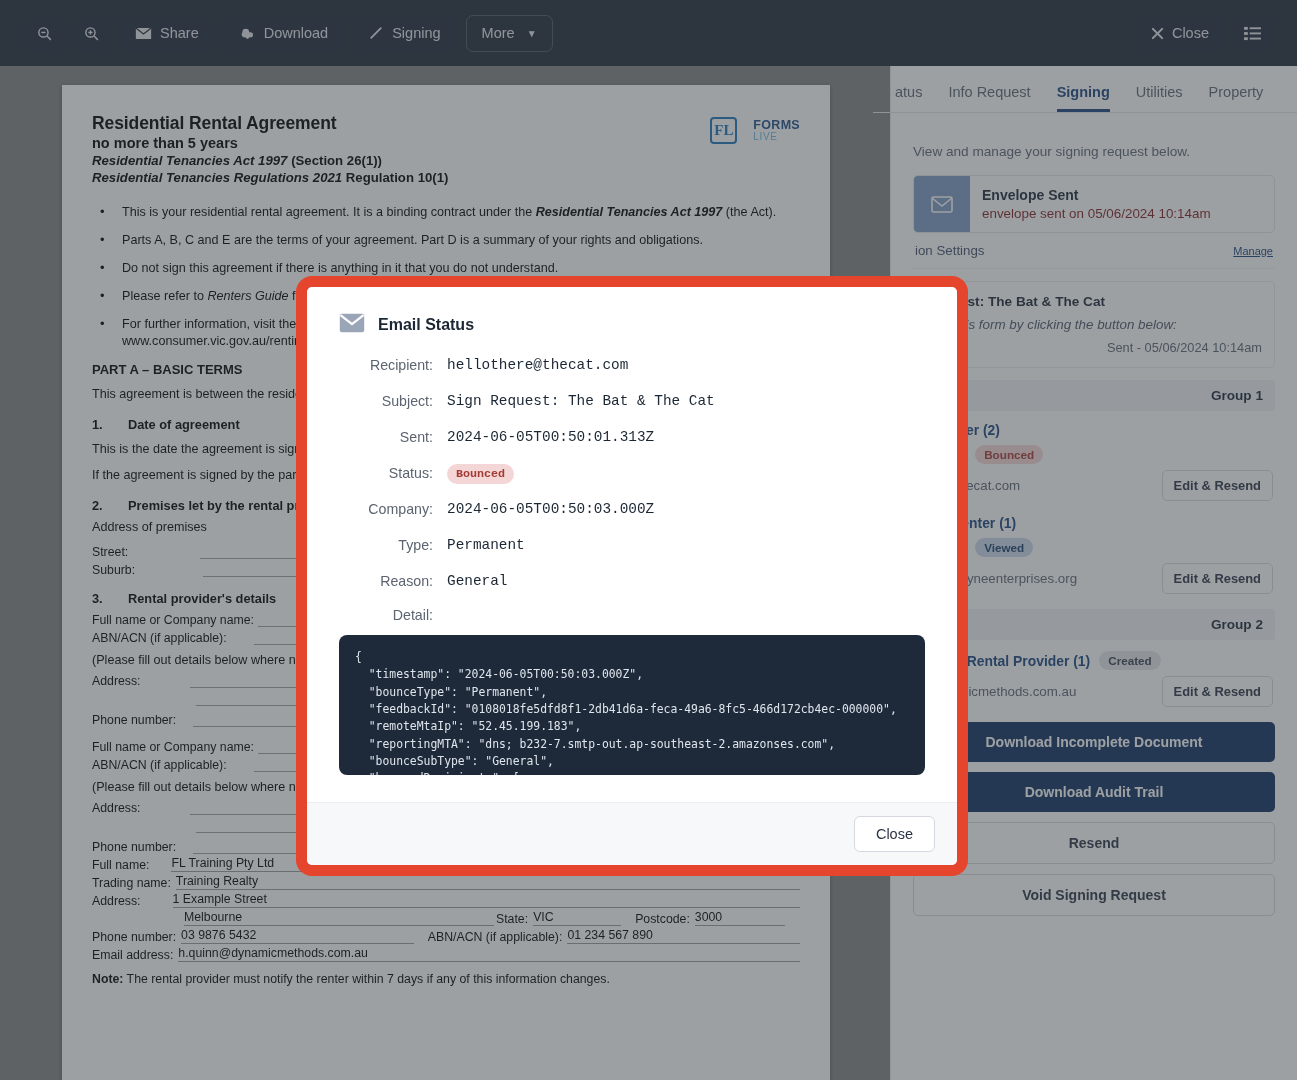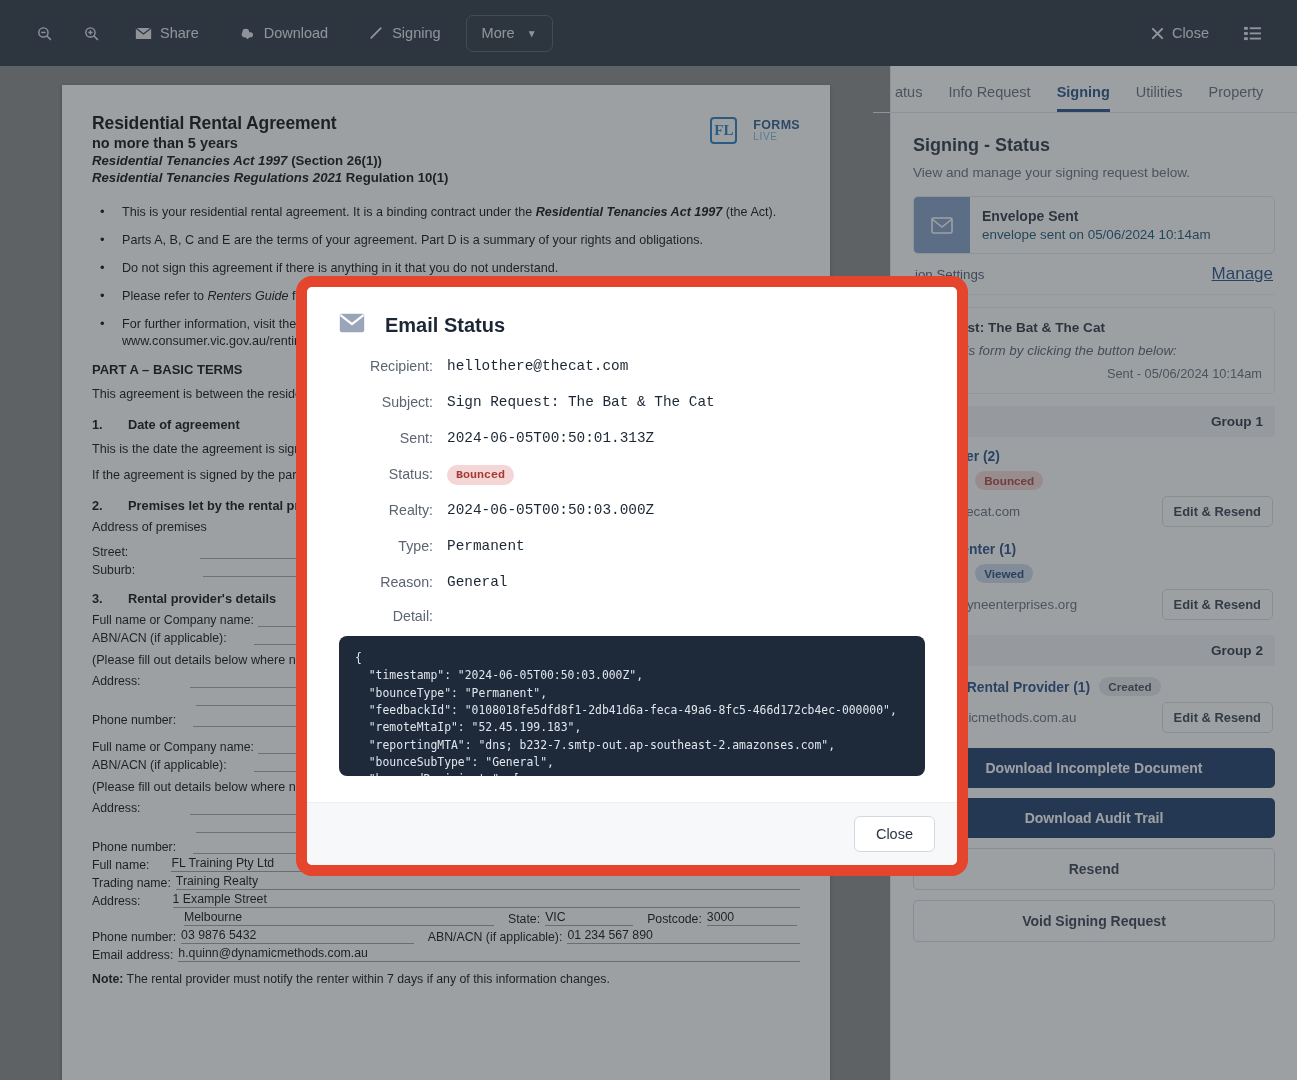--- a/index.html
+++ b/index.html
@@ -112,27 +112,27 @@
   .env-card {
     display: flex; margin-top: 16px; border: 1px solid #e1e5ea; border-radius: 5px;
     overflow: hidden; background: #fff;
   }
   .env-ico {
     width: 56px; background: #7b9ac4; display: flex; align-items: center;
     justify-content: center; color: #fff;
   }
   .env-txt { padding: 11px 12px; }
   .env-txt .t { font-size: 14px; font-weight: bold; color: #1b2734; }
-  .env-txt .s { font-size: 13.4px; color: #0c4a6e; margin-top: 3px; }
+  .env-txt .s { font-size: 13.4px; color: #7f1d1d; margin-top: 3px; }
 
   .row-line {
     display: flex; align-items: center; justify-content: space-between;
     border-bottom: 1px solid #eceff2; padding: 10px 2px; font-size: 13.3px; color: #44506a;
   }
-  .row-line a { color: #18457e; text-decoration: underline; font-size: 17px; }
+  .row-line a { color: #18457e; text-decoration: underline; font-size: 11px; }
 
   .msg-box { border: 1px solid #e7eaee; border-radius: 5px; padding: 12px; margin-top: 12px; }
   .msg-box .m1 { font-size: 13.6px; font-weight: bold; color: #1b2734; }
   .msg-box .m2 { font-size: 13.4px; color: #4a5668; font-style: italic; margin-top: 8px; }
   .msg-box .m3 { font-size: 12.8px; color: #5a6472; text-align: right; margin-top: 8px; }
 
   .grp {
     background: #f1f3f5; text-align: right; font-size: 13.6px; font-weight: bold;
     color: #1b2734; padding: 8px 12px; margin-top: 12px; border-radius: 3px;
   }
@@ -165,22 +165,22 @@
   .modal-frame {
     position: absolute; left: 296px; top: 276px; width: 672px; height: 600px;
     border: 11px solid #e4452c; border-radius: 16px; z-index: 30; background: #fff;
   }
   .modal {
     position: absolute; inset: 0; background: #fff; border-radius: 6px;
     display: flex; flex-direction: column; overflow: hidden;
   }
   .modal-body { flex: 1; padding: 26px 32px 0 32px; overflow: hidden; }
   .modal-title {
-    display: flex; align-items: center; gap: 20px;
-    font-size: 20px; font-weight: bold; color: #1b2734;
+    display: flex; align-items: center; gap: 13px;
+    font-size: 16px; font-weight: bold; color: #1b2734;
   }
   .kv { display: flex; align-items: center; margin-top: 20px; }
   .kv .k {
     width: 108px; text-align: right; font-size: 14.2px; color: #5b6470;
     padding-right: 14px; flex: none;
   }
   .kv .v { font-size: 14.4px; color: #1b2734; font-family: Liberation Mono, monospace; }
   .codebox {
     background: #1e2a3a; border-radius: 8px; margin-top: 12px; height: 140px;
     overflow: hidden; padding: 14px 16px;
@@ -375,21 +375,21 @@
       <div class="agent-row">
         <span class="lbl">Trading name:</span>
         <span class="uline">Training Realty</span>
       </div>
       <div class="agent-row">
         <span class="lbl">Address:</span>
         <span class="uline" style="margin-left:32px">1 Example Street</span>
       </div>
       <div class="agent-row">
         <span class="uline" style="margin-left:92px;max-width:310px">Melbourne</span>
-        <span class="lbl" style="margin-left:14px">State:</span>
+        <span class="lbl" style="margin-left:2px">State:</span>
         <span class="uline" style="max-width:88px">VIC</span>
         <span class="lbl" style="margin-left:14px">Postcode:</span>
         <span class="uline" style="max-width:90px">3000</span>
       </div>
       <div class="agent-row">
         <span class="lbl">Phone number:</span>
         <span class="uline" style="max-width:310px">03 9876 5432</span>
         <span class="lbl" style="margin-left:14px">ABN/ACN (if applicable):</span>
         <span class="uline">01 234 567 890</span>
       </div>
@@ -405,21 +405,20 @@
 
     <div class="tabs">
       <div class="tab">atus</div>
       <div class="tab">Info Request</div>
       <div class="tab active">Signing</div>
       <div class="tab">Utilities</div>
       <div class="tab">Property</div>
     </div>
 
     <div class="panel-body">
-      <div class="panel-title">Signing - Status</div>
       <div class="panel-sub">View and manage your signing request below.</div>
 
       <div class="env-card">
         <div class="env-ico">
           <svg width="22" height="17" viewBox="0 0 22 17" fill="none" stroke="#fff" stroke-width="1.6">
               <rect x="1" y="1" width="20" height="15" rx="1.5"></rect>
               <path d="M1 2l10 8 10-8"></path>
             </svg>
         </div>
         <div class="env-txt">
@@ -512,21 +511,21 @@
         </div>
         <div class="kv">
           <div class="k">Sent:</div>
           <div class="v">2024-06-05T00:50:01.313Z</div>
         </div>
         <div class="kv">
           <div class="k">Status:</div>
           <div class="v"><span class="badge bounced">Bounced</span></div>
         </div>
         <div class="kv">
-          <div class="k">Realty:</div>
+          <div class="k">Company:</div>
           <div class="v">2024-06-05T00:50:03.000Z</div>
         </div>
         <div class="kv">
           <div class="k">Type:</div>
           <div class="v">Permanent</div>
         </div>
         <div class="kv">
           <div class="k">Reason:</div>
           <div class="v">General</div>
         </div>

